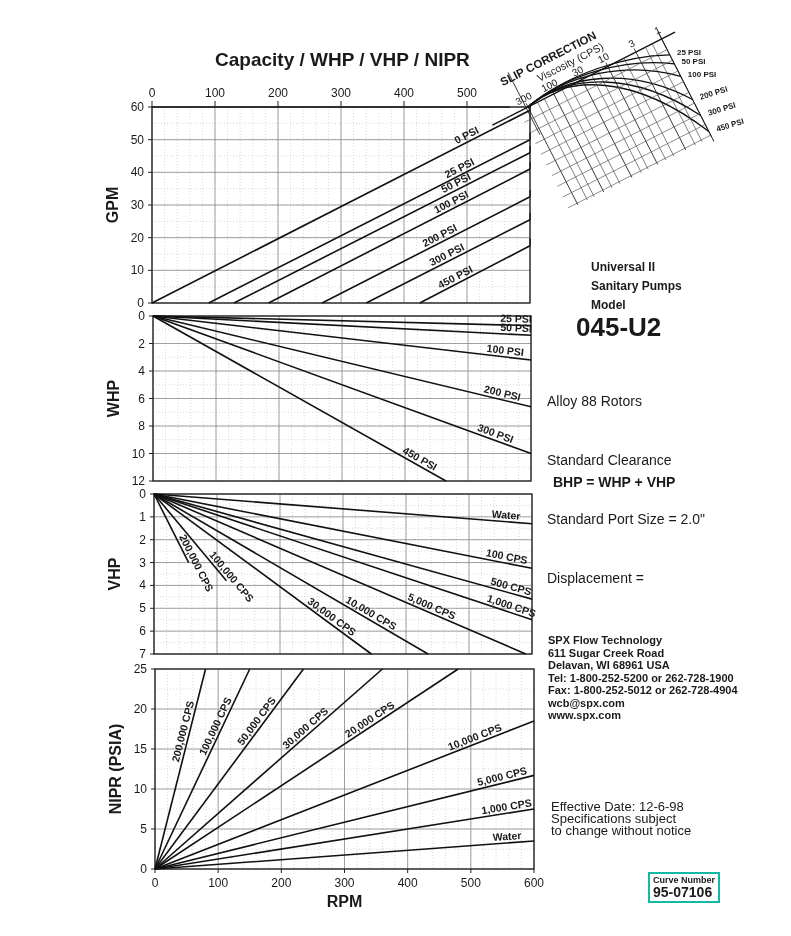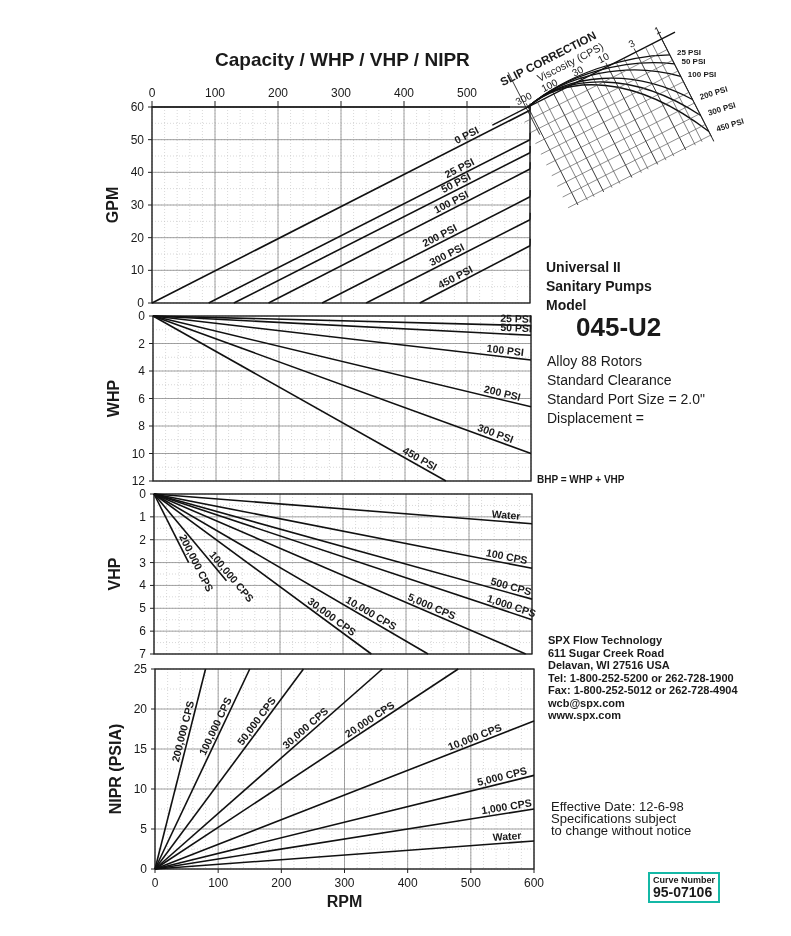--- a/index.html
+++ b/index.html
@@ -1,26 +1,26 @@
 <!DOCTYPE html>
 <html><head>
 <meta charset="utf-8">
 <style>
   html, body { margin: 0; padding: 0; background: #ffffff; }
   body { width: 791px; height: 936px; position: relative; overflow: hidden; font-family: "Liberation Sans", sans-serif; color: #1a1a1a; }
   #chart-svg { position: absolute; left: 0; top: 0; }
   .txt { position: absolute; white-space: nowrap; }
   .title { left: 215px; top: 49px; font-size: 19px; font-weight: bold; text-align: center; }
-  .info-bold { font-weight: bold; font-size: 14px; line-height: 19px; }
+  .info-bold { font-weight: bold; font-size: 12px; line-height: 19px; margin-left: 45px; }
   .model-label { left: 546px; top: 258px; }
   .model-number { left: 556px; top: 312px; font-size: 26px; font-weight: bold; margin-left: 20px; }
   .specs { left: 547px; top: 352px; font-size: 14px; line-height: 19px; }
-  .specs div { white-space: nowrap; }
+  .specs div { white-space: nowrap; margin-top: 40px; }
   .specs .indent { padding-left: 24px; }
-  .bhp { left: 537px; top: 474px; font-size: 10px; font-weight: bold; }
+  .bhp { left: 553px; top: 474px; font-size: 14px; font-weight: bold; }
   .company { left: 548px; top: 634px; font-size: 11px; font-weight: bold; line-height: 12.5px; }
   .effective { left: 551px; top: 801px; font-size: 13px; line-height: 12px; }
   .curve-box { position: absolute; left: 648px; top: 872px; border: 2px solid #14b8a6; padding: 1px 3px 1px 3px; }
   .curve-box .lbl { font-size: 9px; font-weight: bold; display: block; }
   .curve-box .num { font-size: 14px; font-weight: bold; display: block; line-height: 15px; }
 </style>
 </head>
 <body>
 
 <svg id="chart-svg" width="791" height="936" xmlns="http://www.w3.org/2000/svg">
@@ -493,21 +493,21 @@
   <div>Standard Clearance</div>
   <div>Standard Port Size = 2.0"</div>
   <div>Displacement =</div>
 </div>
 
 <div class="txt bhp">BHP = WHP + VHP</div>
 
 <div class="txt company">
   <div>SPX Flow Technology</div>
   <div>611 Sugar Creek Road</div>
-  <div>Delavan, WI 27516 USA</div>
+  <div>Delavan, WI 68961 USA</div>
   <div>Tel: 1-800-252-5200 or 262-728-1900</div>
   <div>Fax: 1-800-252-5012 or 262-728-4904</div>
   <div>wcb@spx.com</div>
   <div>www.spx.com</div>
 </div>
 
 <div class="txt effective">
   <div>Effective Date: 12-6-98</div>
   <div>Specifications subject</div>
   <div>to change without notice</div>

